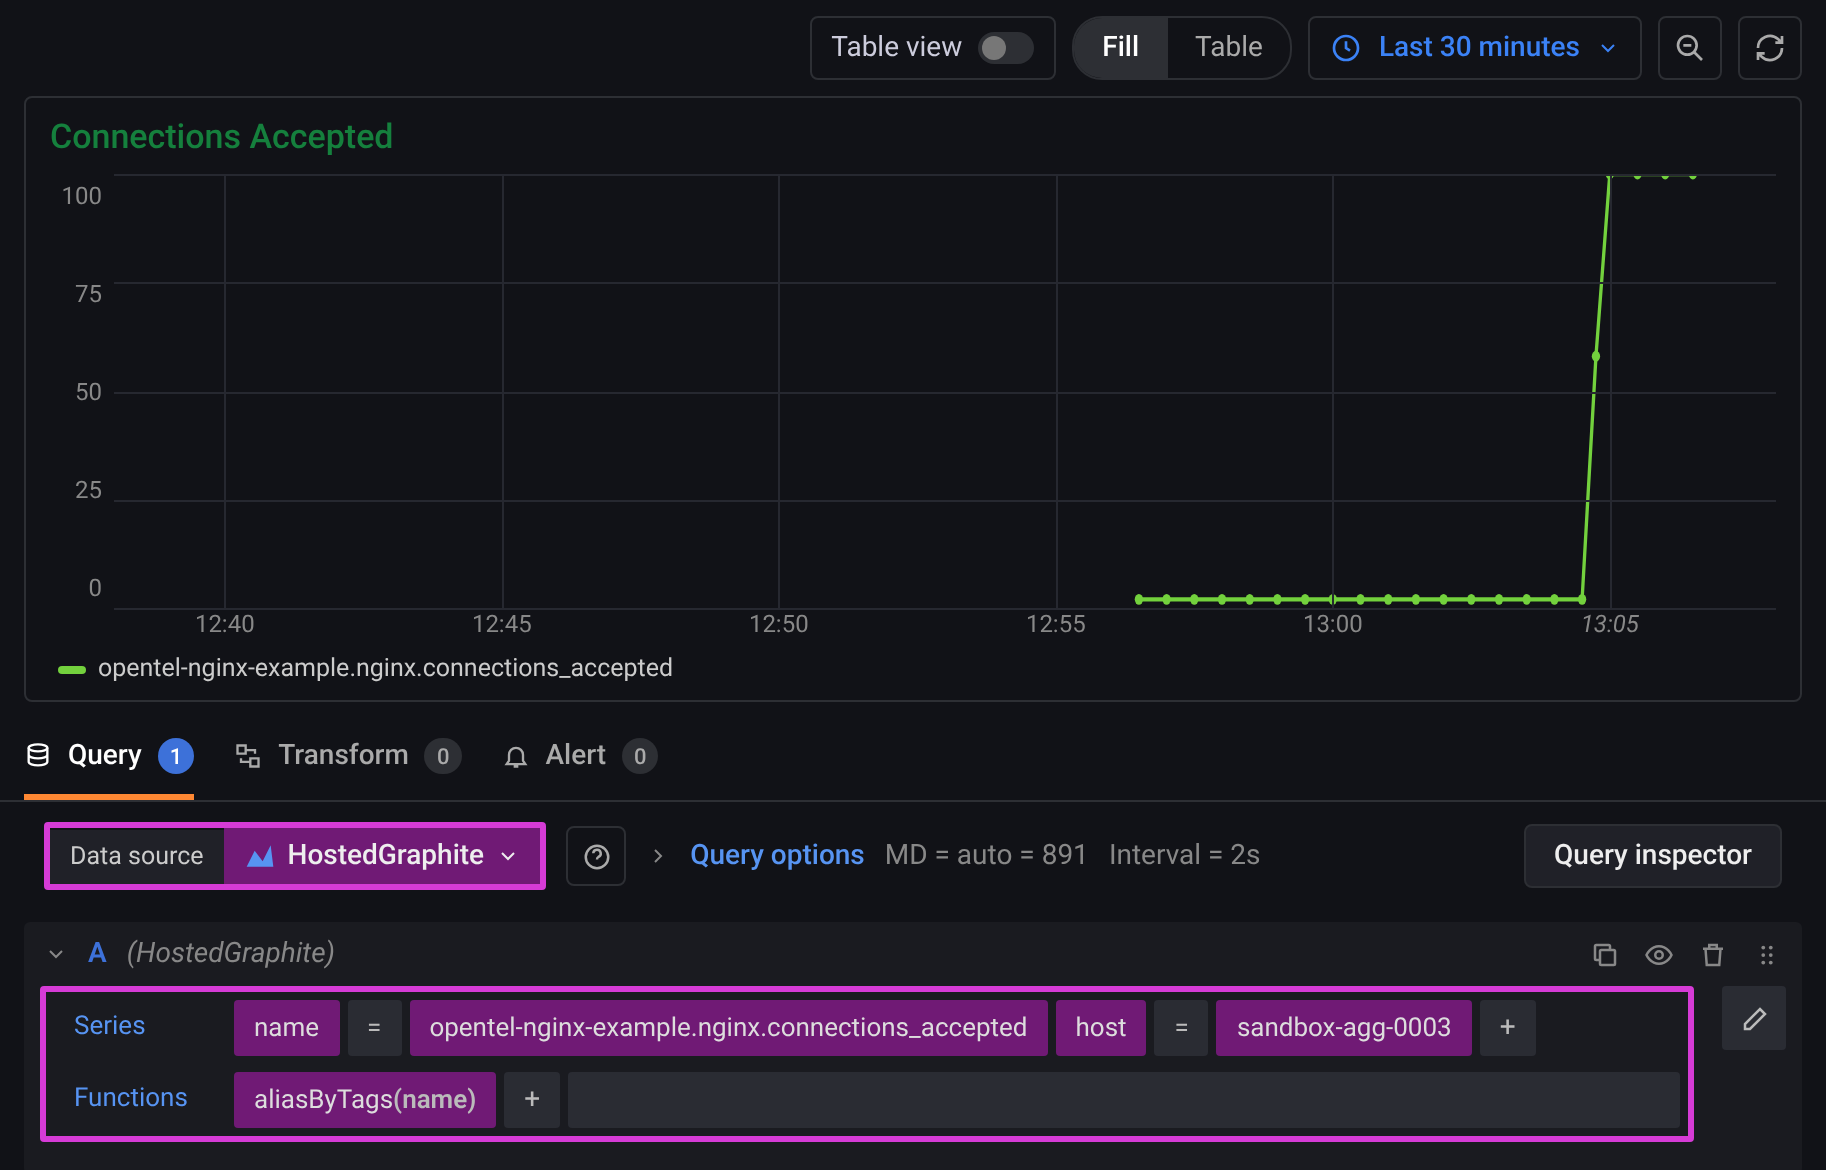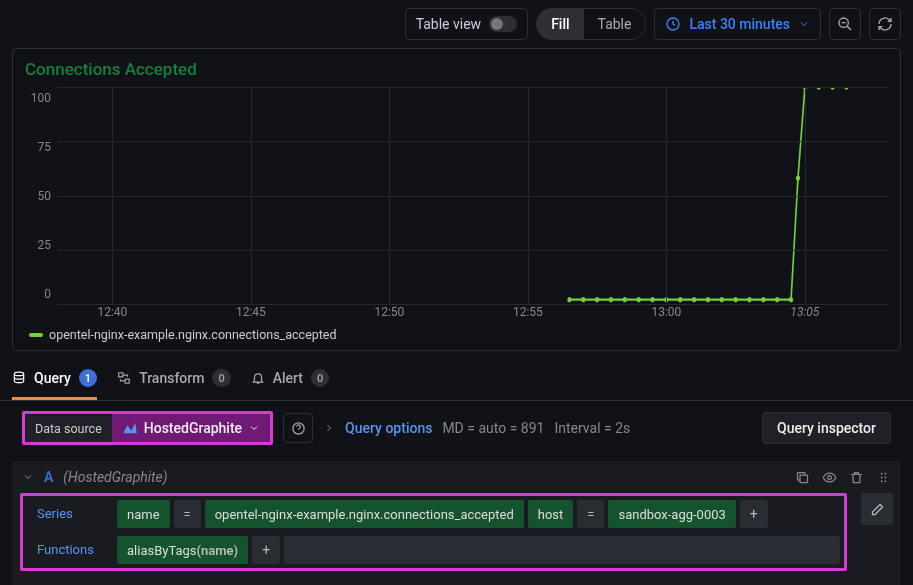--- a/index.html
+++ b/index.html
@@ -215,21 +215,21 @@
     gap: 4px;
     padding: 4px;
   }
   .qe-row-label {
     color: #5794f2;
     padding: 6px 10px;
     font-size: 13px;
     min-width: 86px;
   }
   .seg-box {
-    background: #14532d;
+    background: #701a75;
     padding: 6px 10px;
     font-size: 13px;
     display: flex; align-items: center;
     color: #ddd;
     border-radius: 2px;
   }
   .seg-op { background: #2a2c33; color: #bbb; }
   .seg-plus {
     width: 28px;
     justify-content: center;

